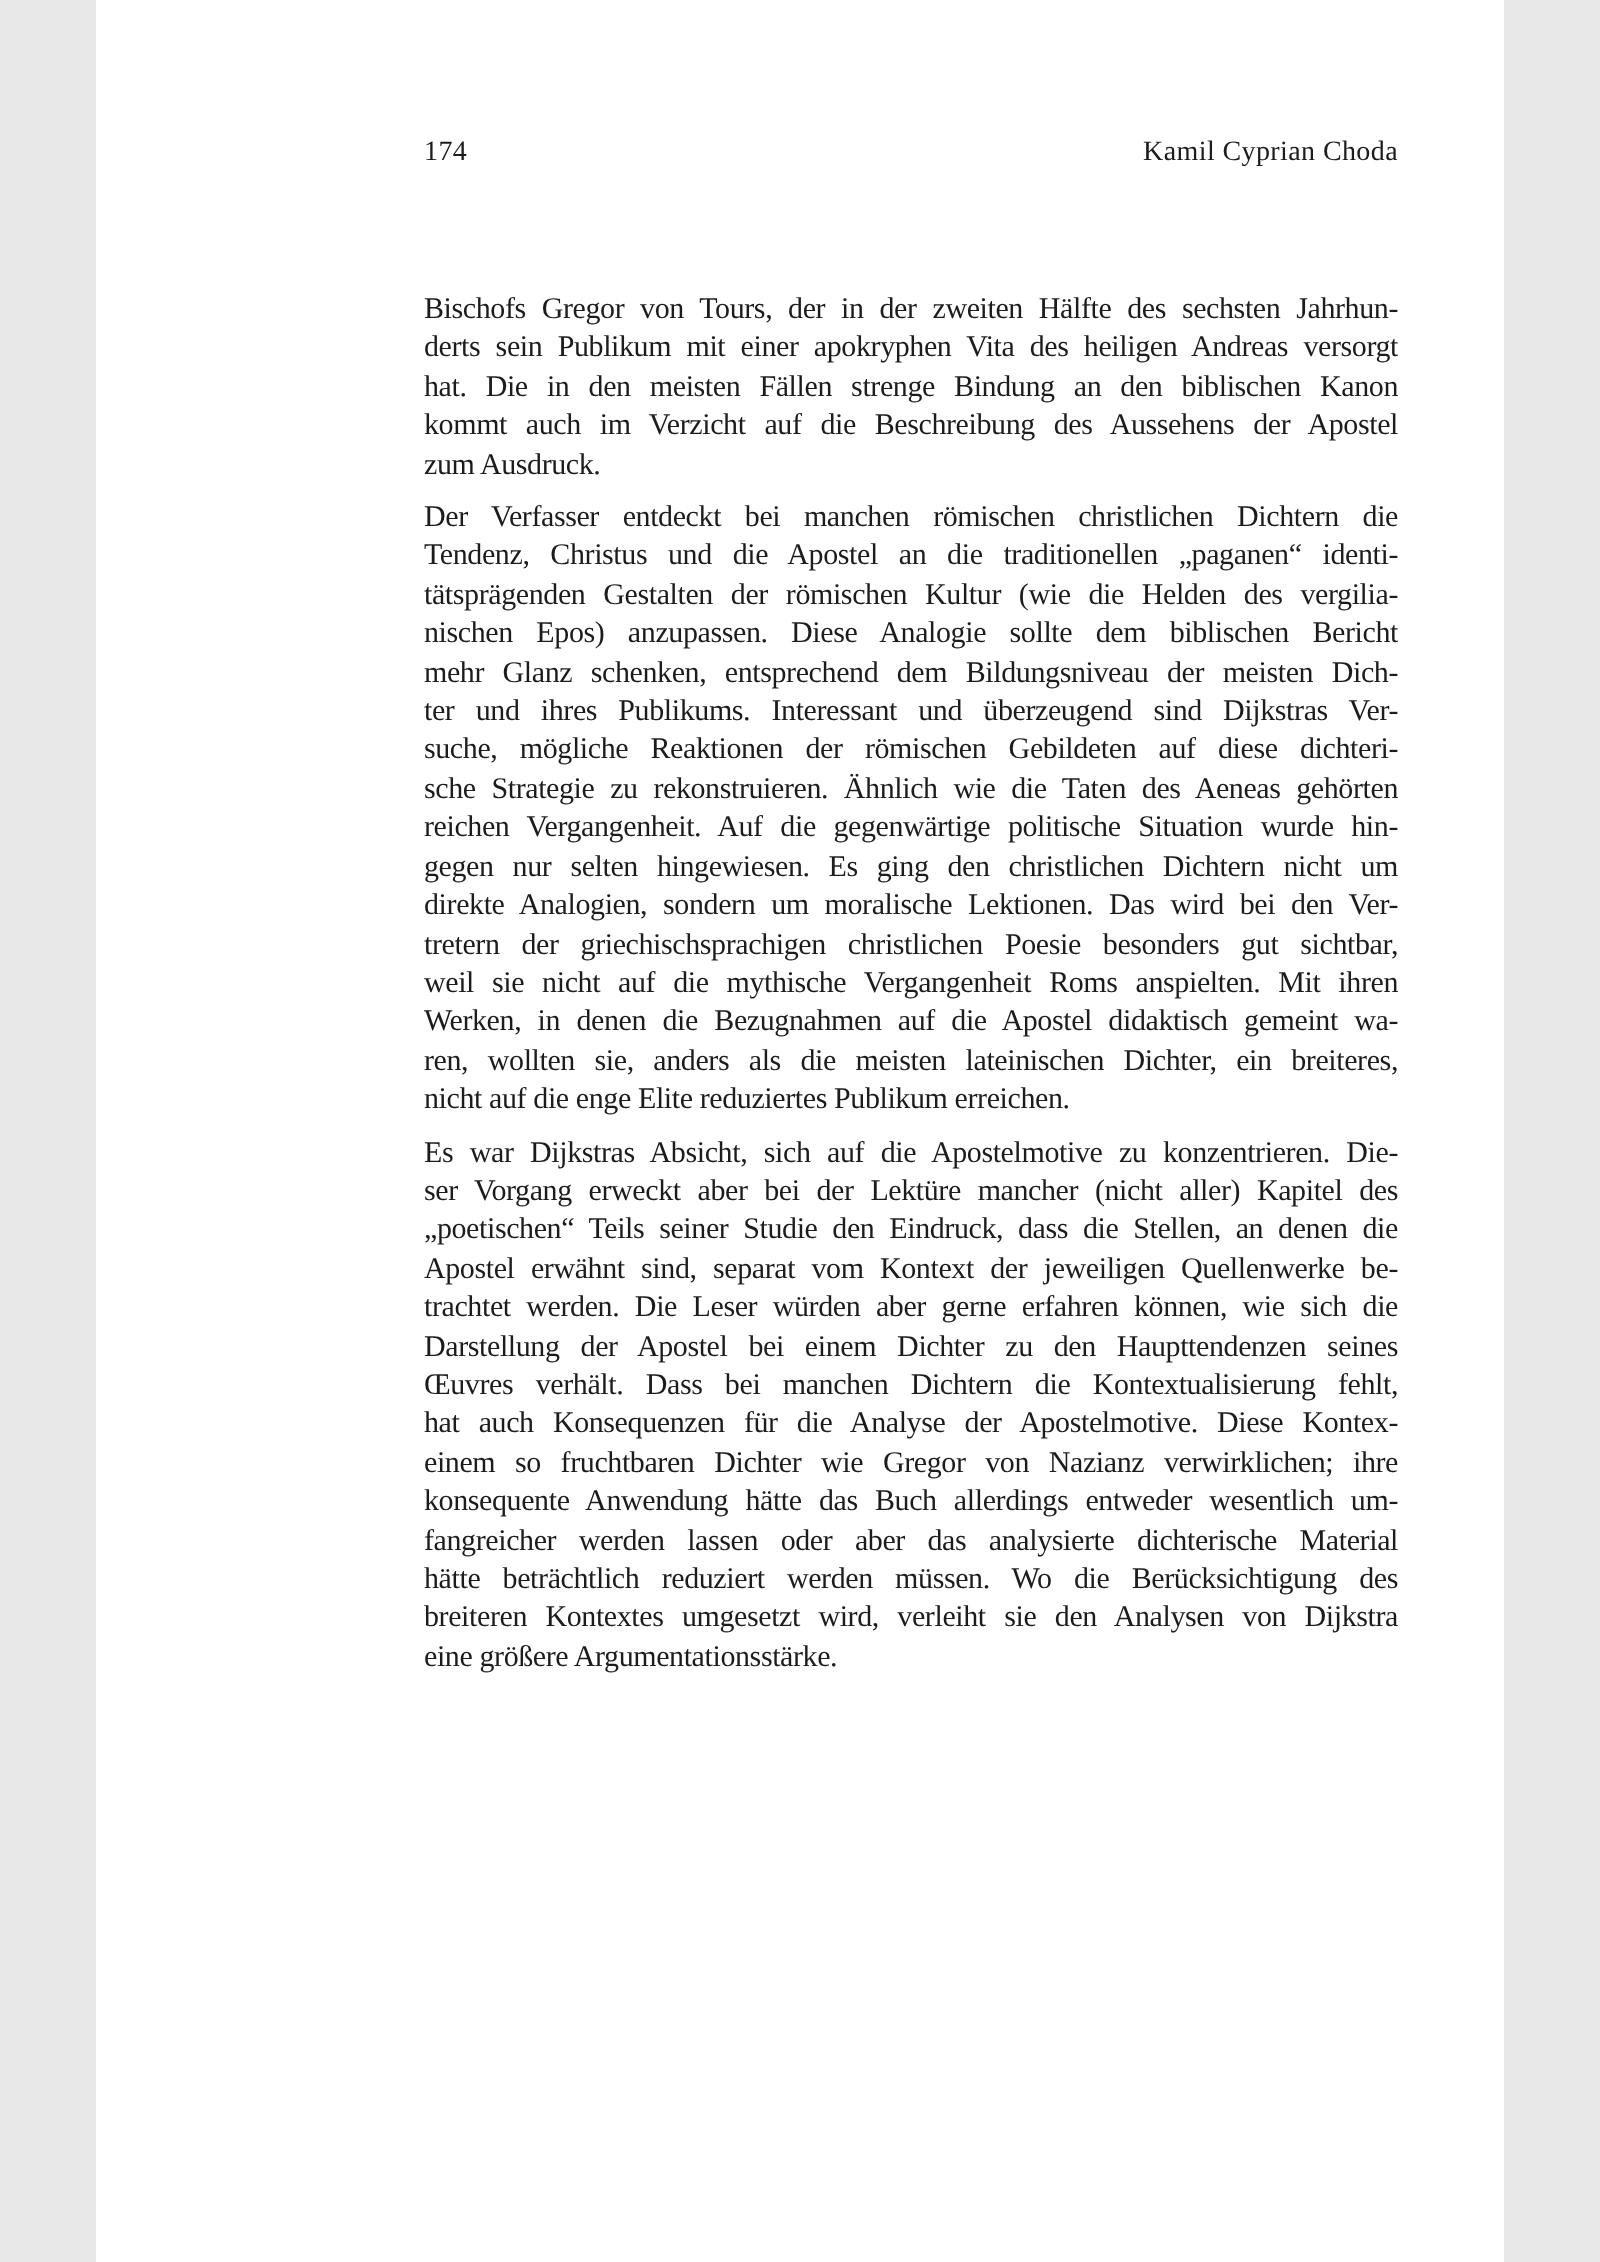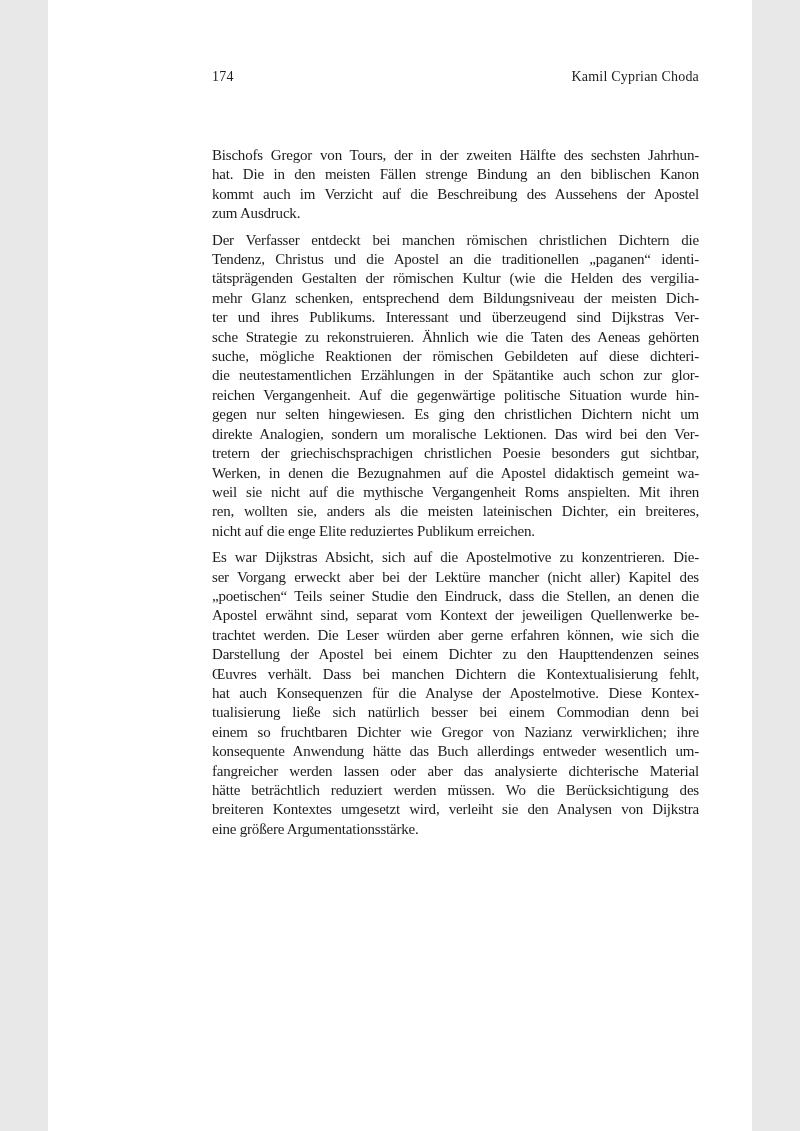--- a/index.html
+++ b/index.html
@@ -63,52 +63,52 @@
 <body>
 
 <div class="page">
   <header class="running-header">
     <span class="page-number">174</span>
     <span class="header-title">Kamil Cyprian Choda</span>
   </header>
   <main class="text-block">
       <div class="paragraph">
         <div class="line">Bischofs Gregor von Tours, der in der zweiten Hälfte des sechsten Jahrhun-</div>
+        <div class="line">derts sein Publikum mit einer apokryphen Vita des heiligen Andreas versorgt</div>
         <div class="line">hat. Die in den meisten Fällen strenge Bindung an den biblischen Kanon</div>
         <div class="line">kommt auch im Verzicht auf die Beschreibung des Aussehens der Apostel</div>
         <div class="line last">zum Ausdruck.</div>
       </div>
       <div class="paragraph">
         <div class="line">Der Verfasser entdeckt bei manchen römischen christlichen Dichtern die</div>
         <div class="line">Tendenz, Christus und die Apostel an die traditionellen „paganen“ identi-</div>
         <div class="line">tätsprägenden Gestalten der römischen Kultur (wie die Helden des vergilia-</div>
+        <div class="line">nischen Epos) anzupassen. Diese Analogie sollte dem biblischen Bericht</div>
         <div class="line">mehr Glanz schenken, entsprechend dem Bildungsniveau der meisten Dich-</div>
         <div class="line">ter und ihres Publikums. Interessant und überzeugend sind Dijkstras Ver-</div>
+        <div class="line">suche, mögliche Reaktionen der römischen Gebildeten auf diese dichteri-</div>
         <div class="line">sche Strategie zu rekonstruieren. Ähnlich wie die Taten des Aeneas gehörten</div>
-        <div class="line">suche, mögliche Reaktionen der römischen Gebildeten auf diese dichteri-</div>
-        <div class="line">die neutestamentlichen Erzählungen in der Spätantike auch schon zur glor-</div>
         <div class="line">reichen Vergangenheit. Auf die gegenwärtige politische Situation wurde hin-</div>
         <div class="line">gegen nur selten hingewiesen. Es ging den christlichen Dichtern nicht um</div>
         <div class="line">direkte Analogien, sondern um moralische Lektionen. Das wird bei den Ver-</div>
         <div class="line">tretern der griechischsprachigen christlichen Poesie besonders gut sichtbar,</div>
+        <div class="line">weil sie nicht auf die mythische Vergangenheit Roms anspielten. Mit ihren</div>
         <div class="line">Werken, in denen die Bezugnahmen auf die Apostel didaktisch gemeint wa-</div>
-        <div class="line">weil sie nicht auf die mythische Vergangenheit Roms anspielten. Mit ihren</div>
         <div class="line">ren, wollten sie, anders als die meisten lateinischen Dichter, ein breiteres,</div>
         <div class="line last">nicht auf die enge Elite reduziertes Publikum erreichen.</div>
       </div>
       <div class="paragraph">
         <div class="line">Es war Dijkstras Absicht, sich auf die Apostelmotive zu konzentrieren. Die-</div>
         <div class="line">ser Vorgang erweckt aber bei der Lektüre mancher (nicht aller) Kapitel des</div>
         <div class="line">„poetischen“ Teils seiner Studie den Eindruck, dass die Stellen, an denen die</div>
         <div class="line">Apostel erwähnt sind, separat vom Kontext der jeweiligen Quellenwerke be-</div>
         <div class="line">trachtet werden. Die Leser würden aber gerne erfahren können, wie sich die</div>
         <div class="line">Darstellung der Apostel bei einem Dichter zu den Haupttendenzen seines</div>
         <div class="line">Œuvres verhält. Dass bei manchen Dichtern die Kontextualisierung fehlt,</div>
         <div class="line">hat auch Konsequenzen für die Analyse der Apostelmotive. Diese Kontex-</div>
-        <div class="line">tualisierung ließe sich natürlich besser bei einem Commodian denn bei</div>
         <div class="line">einem so fruchtbaren Dichter wie Gregor von Nazianz verwirklichen; ihre</div>
         <div class="line">konsequente Anwendung hätte das Buch allerdings entweder wesentlich um-</div>
         <div class="line">fangreicher werden lassen oder aber das analysierte dichterische Material</div>
         <div class="line">hätte beträchtlich reduziert werden müssen. Wo die Berücksichtigung des</div>
         <div class="line">breiteren Kontextes umgesetzt wird, verleiht sie den Analysen von Dijkstra</div>
         <div class="line last">eine größere Argumentationsstärke.</div>
       </div>
     </main>
 </div>
 

